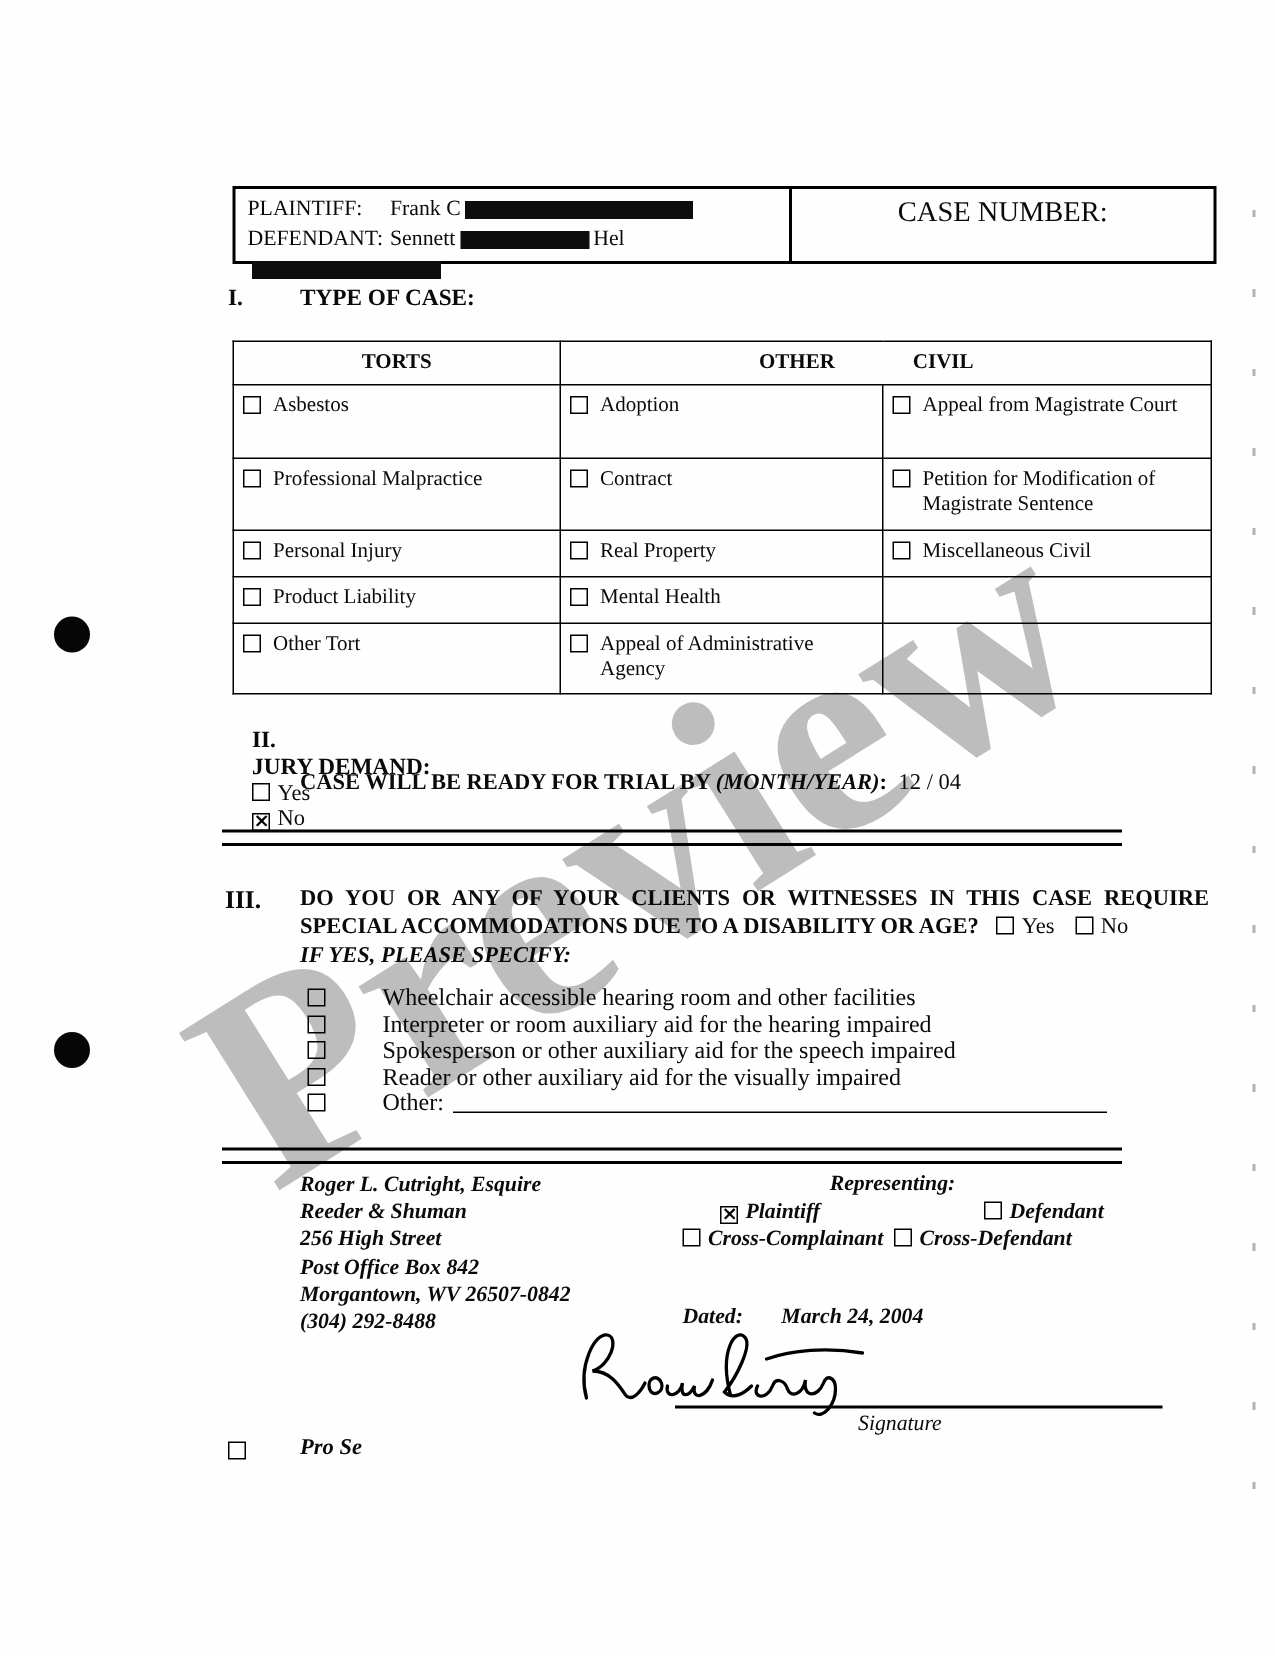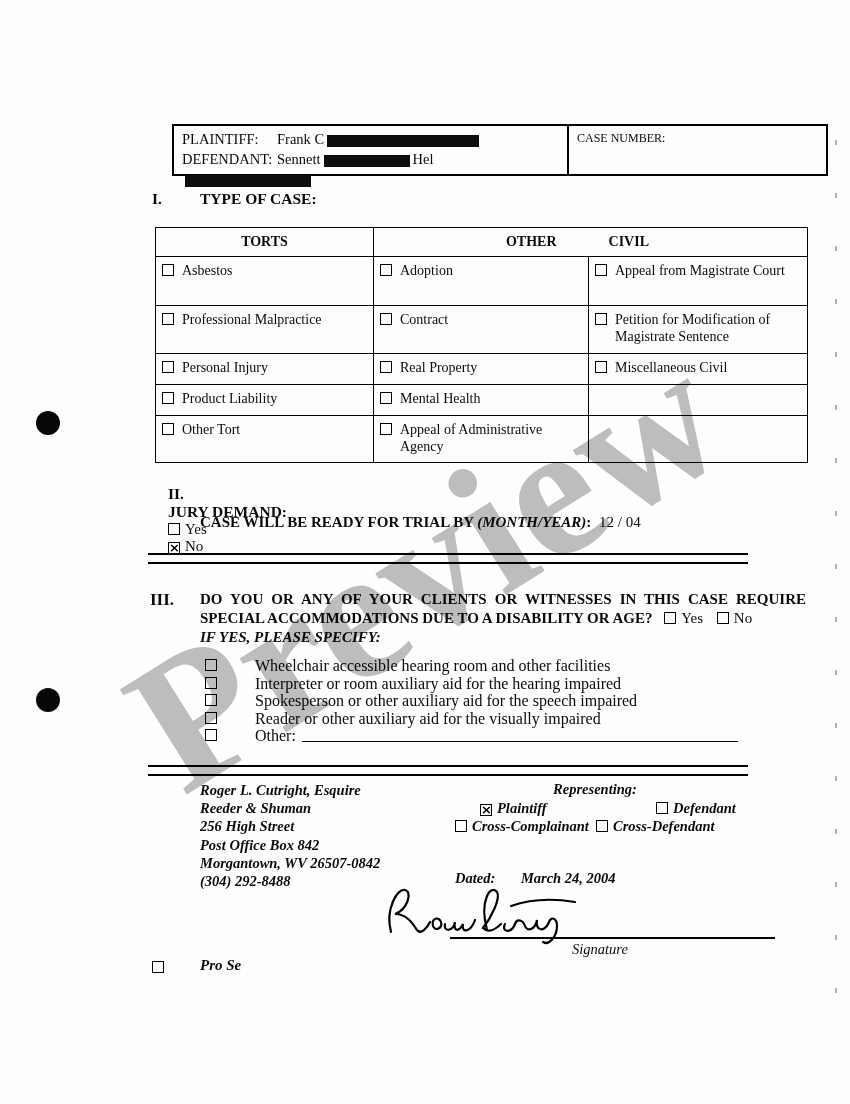--- a/index.html
+++ b/index.html
@@ -9,25 +9,25 @@
   .bold{font-weight:bold;}
   .ital{font-style:italic;}
 
   
   .cb{display:inline-block;width:10px;height:10px;border:1.5px solid #000;
       line-height:9px;font-size:13px;font-weight:bold;text-align:center;
       vertical-align:-1px;font-family:"DejaVu Sans",sans-serif;font-style:normal;
       color:#000;}
 
   
-  .header-box{left:172px;top:124px;width:652px;height:48px;border:2px solid #000;display:flex;}
+  .header-box{left:155px;top:124px;width:652px;height:48px;border:2px solid #000;display:flex;}
   .parties{flex:1;padding:3px 8px;font-size:14.5px;line-height:20px;}
   .party-label{display:inline-block;width:95px;}
   .redact{display:inline-block;height:12px;background:#0d0d0d;vertical-align:middle;margin:0 3px;}
-  .case-cell{width:241px;border-left:2px solid #000;padding:5px 8px;font-size:12px;}
+  .case-cell{width:241px;border-left:2px solid #000;padding:5px 20px;font-size:19px;text-align:center;}
 
   
   .sec-head{display:flex;font-size:15.5px;font-weight:bold;}
   .numeral{width:48px;}
 
   
   table.case-table{border-collapse:collapse;width:652px;table-layout:fixed;}
   .case-table th,.case-table td{border:1.5px solid #000;font-size:14px;vertical-align:top;padding:5px 6px;}
   .case-table th{font-weight:bold;text-align:center;padding:6px 4px;}
   .hdr-gap{display:inline-block;width:52px;}

